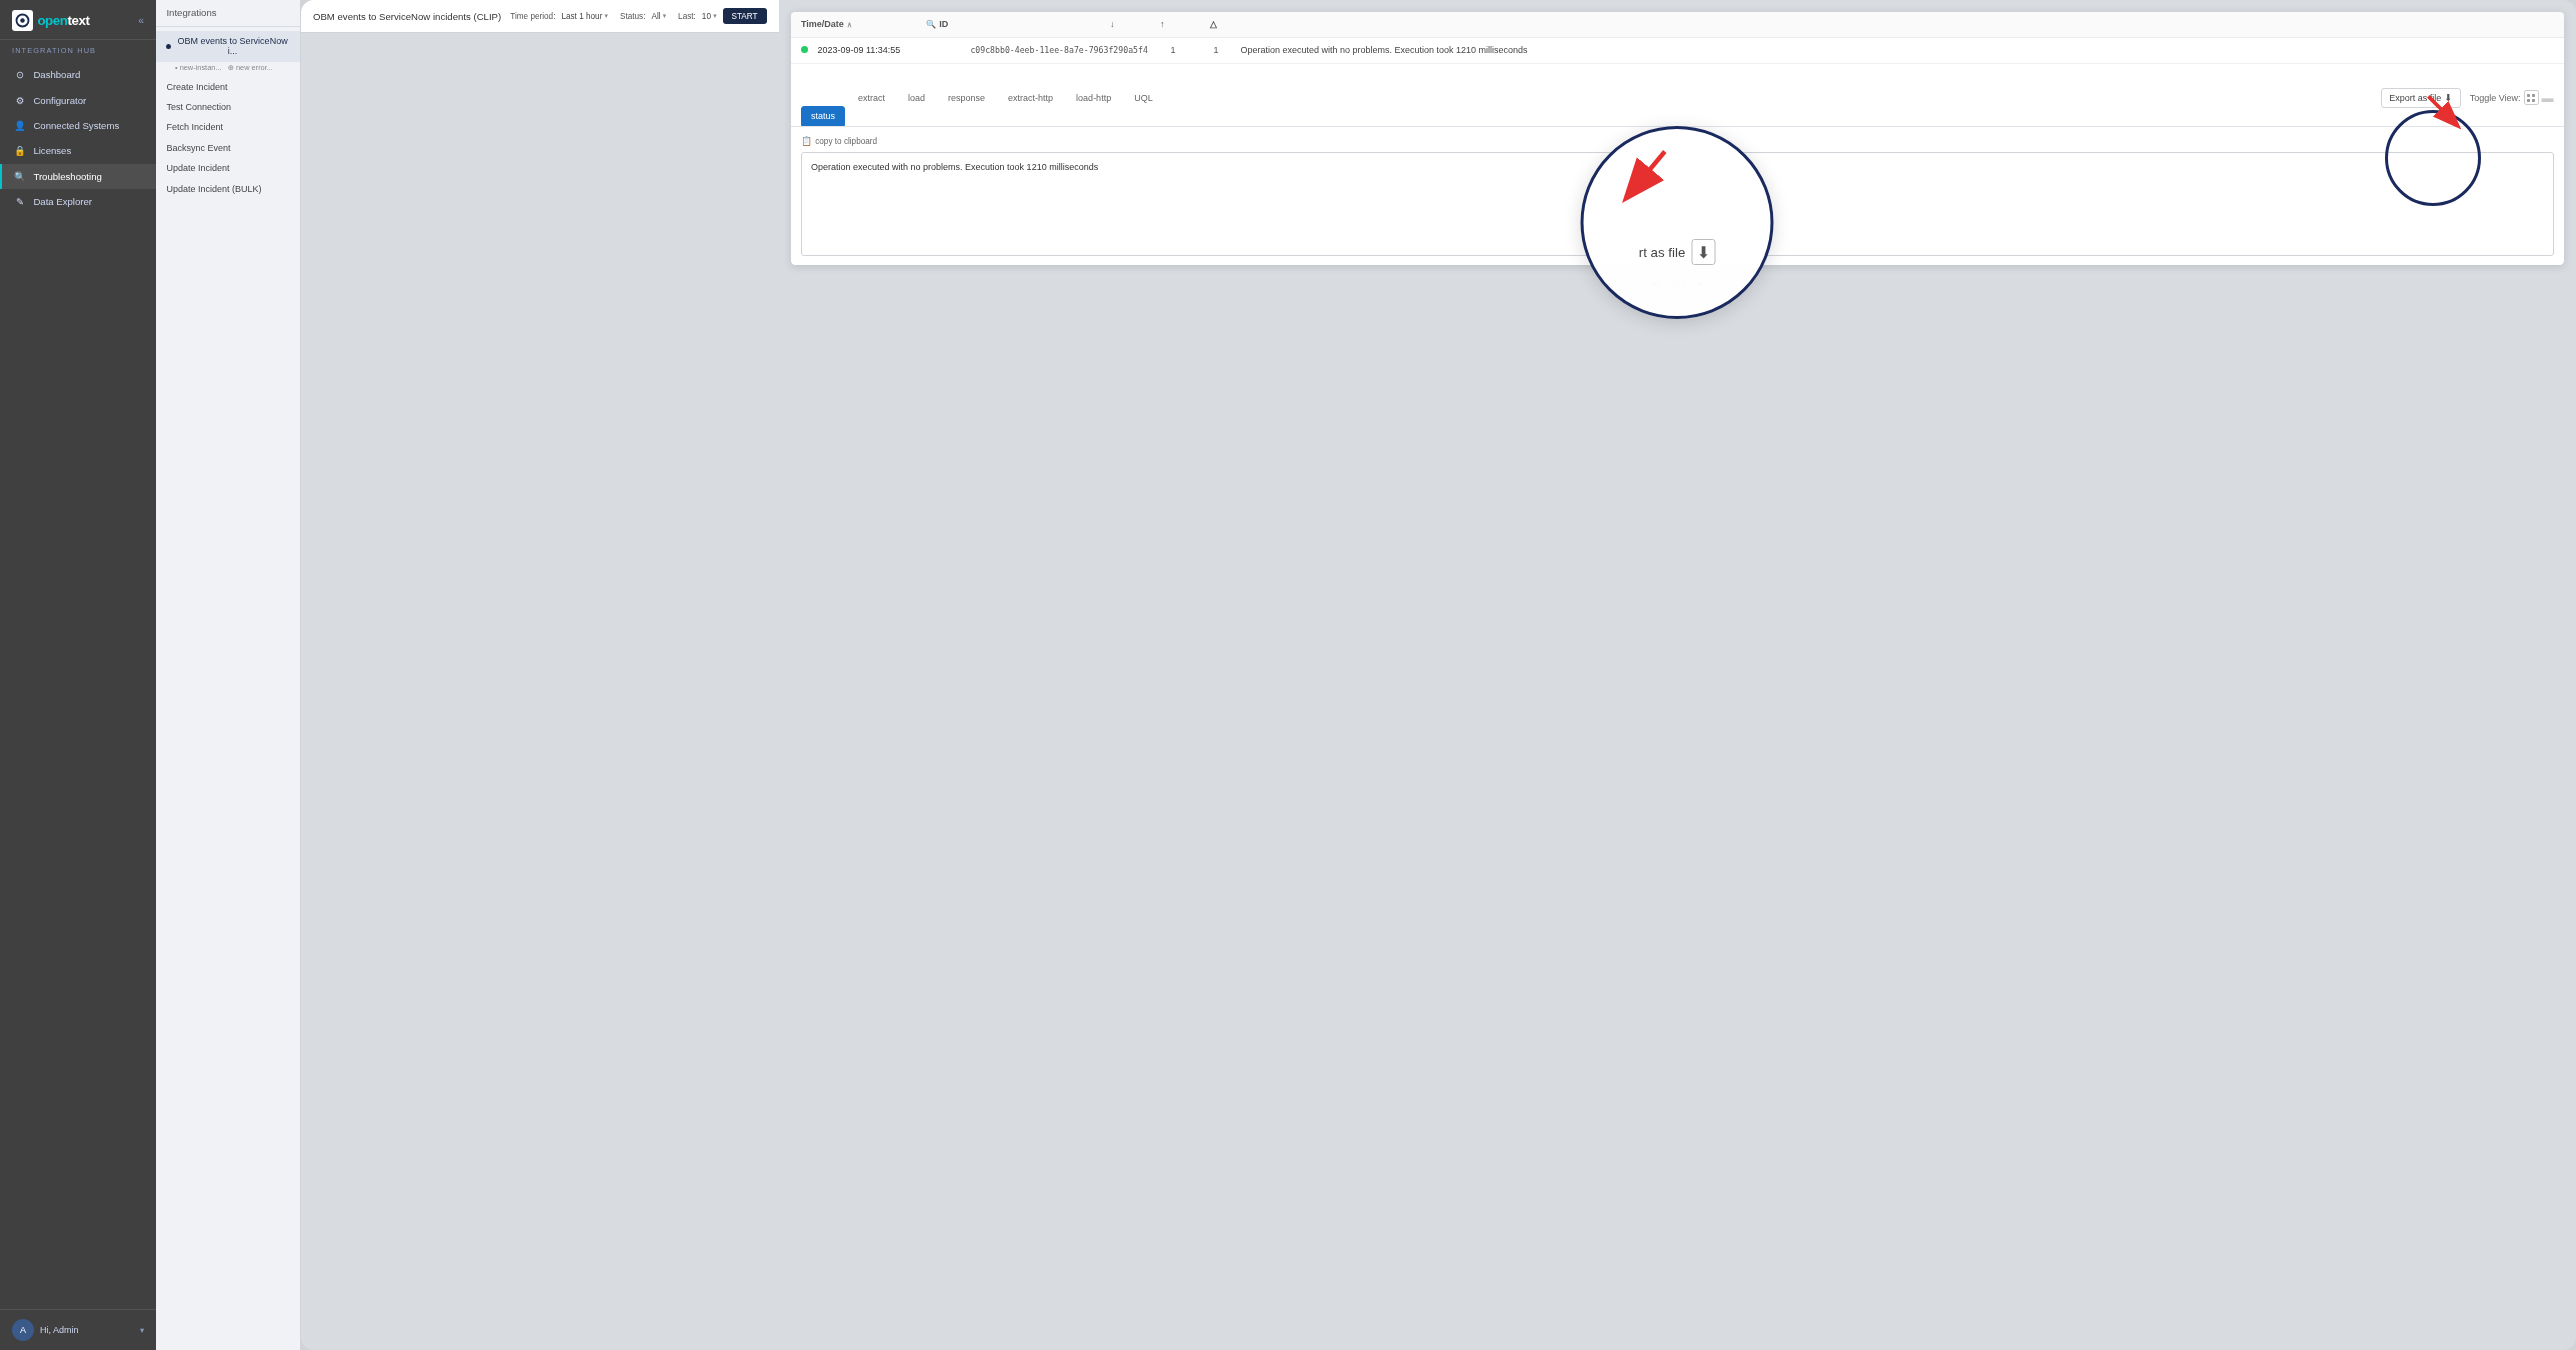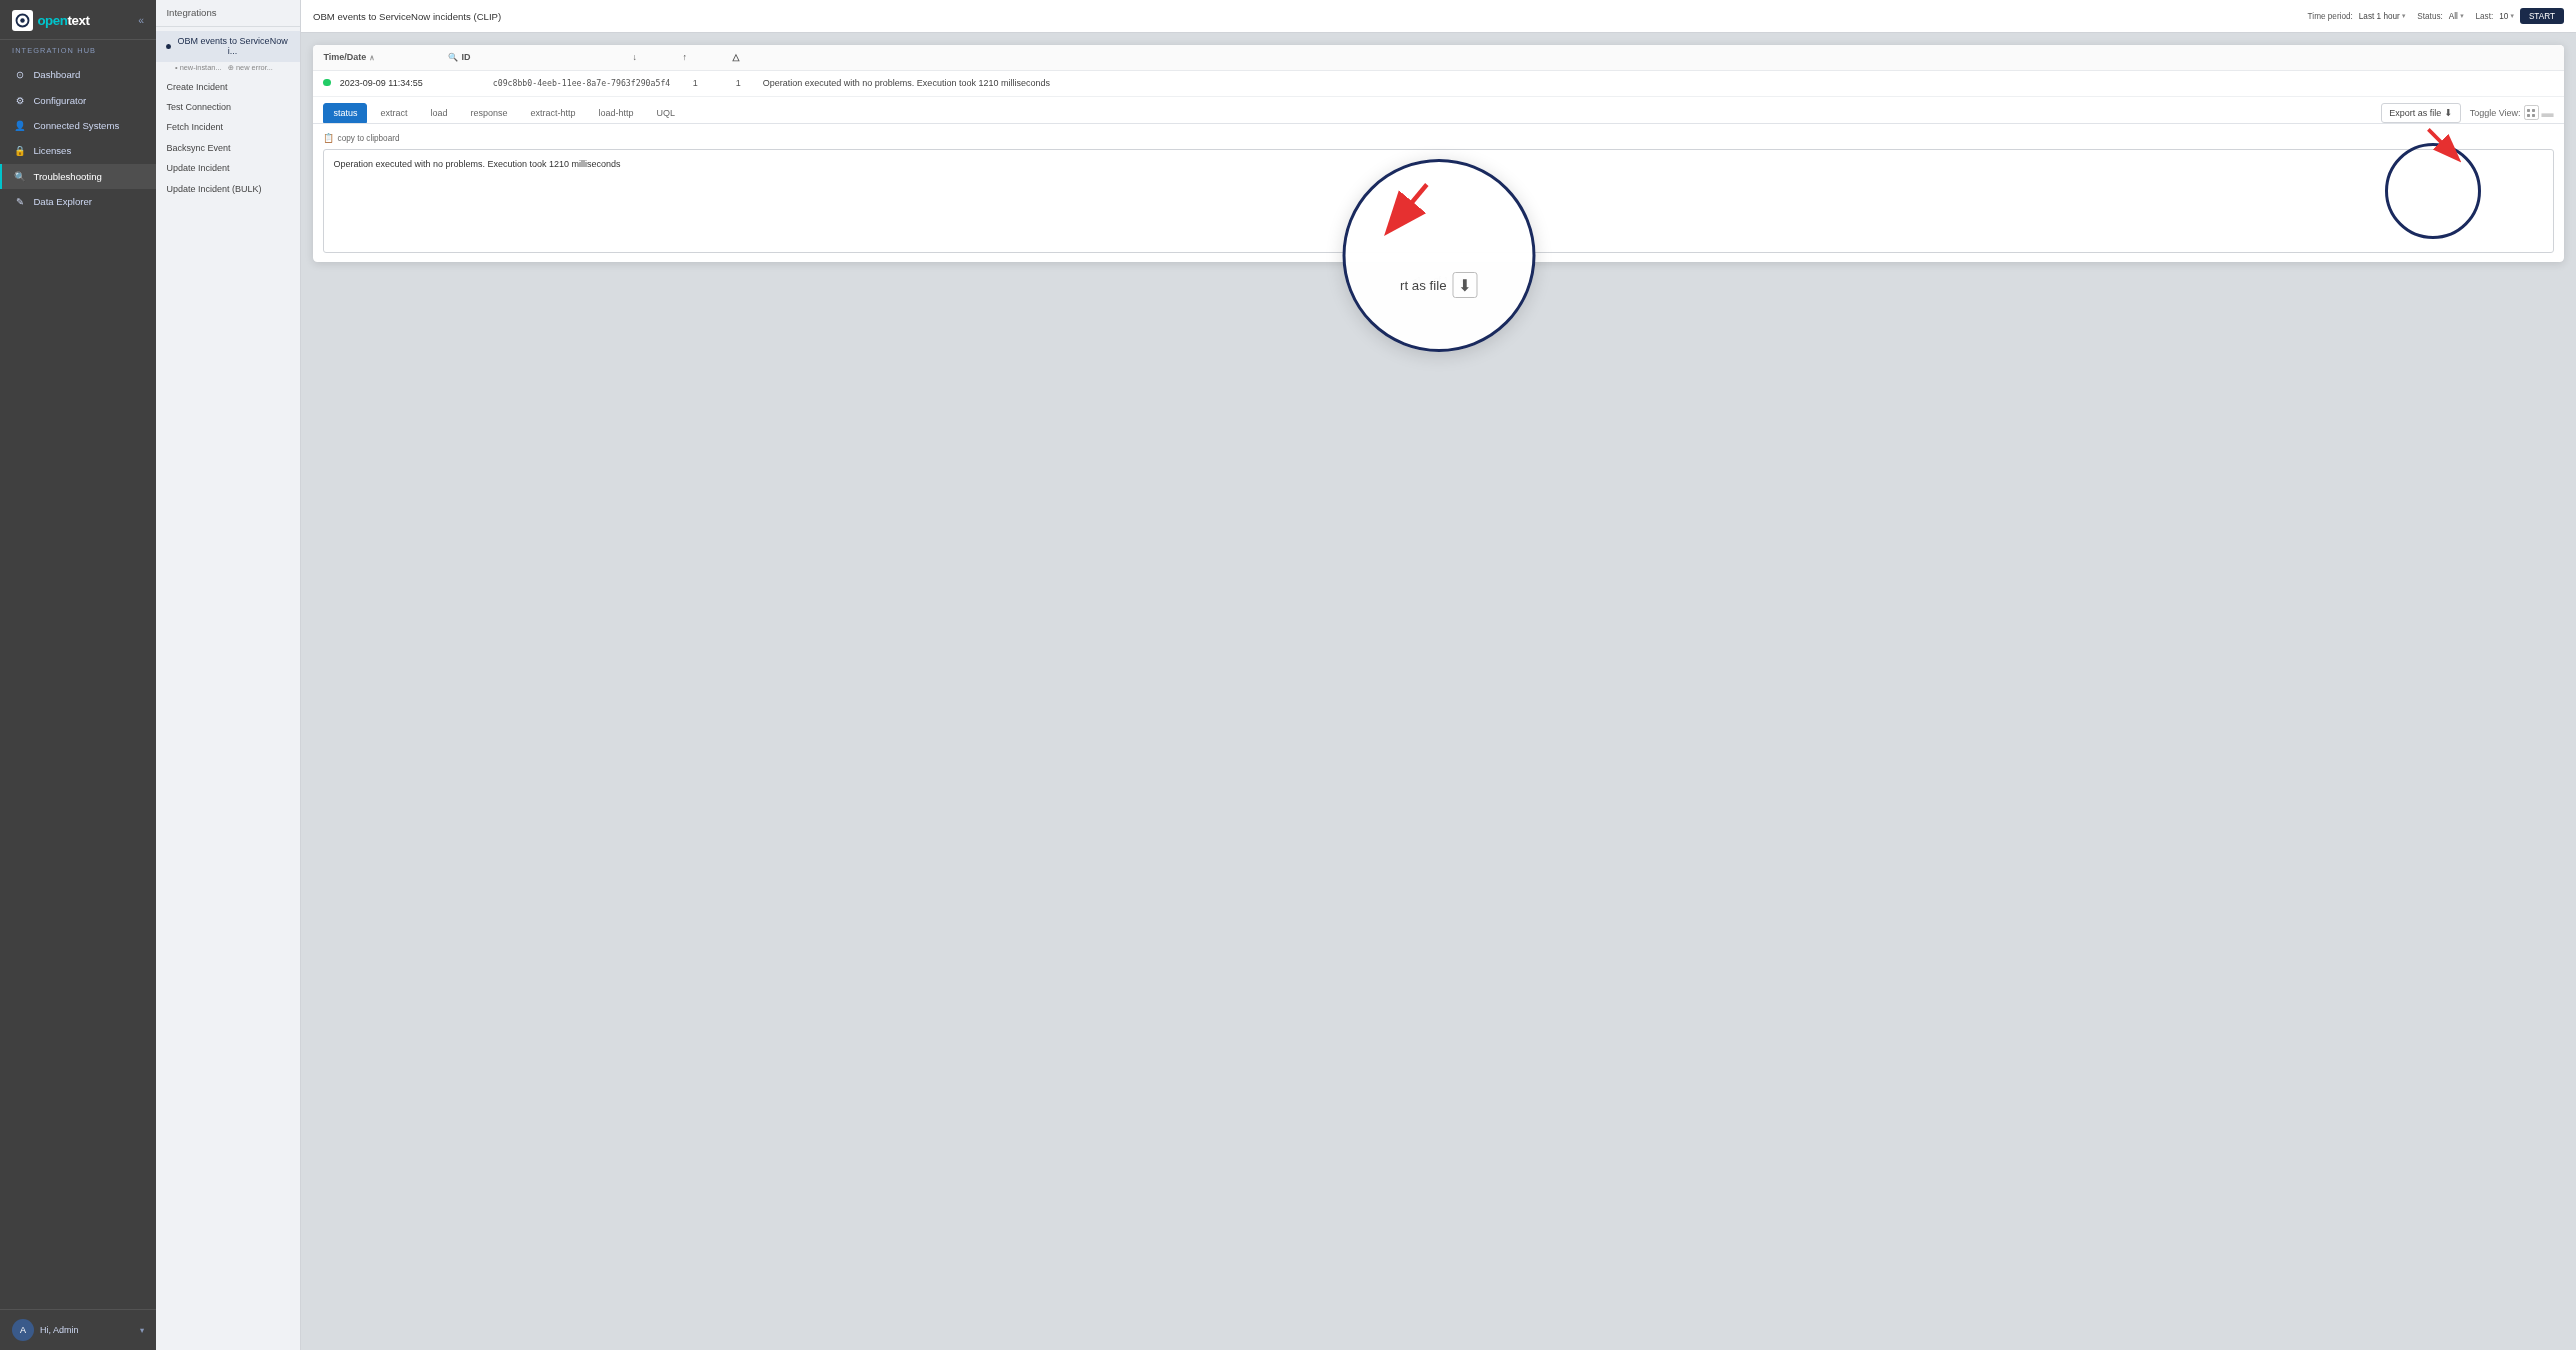--- a/index.html
+++ b/index.html
@@ -110,23 +110,24 @@
       align-items: center;
       gap: 4.4px;
     }
     .middle-item.active { background: #e0e5ed; color: #1a2a4a; font-weight: 500; text-align: center; }
     .middle-item-dot { width: 5.2px; height: 5.2px; border-radius: 50%; background: #1a2a4a; display: inline-block; }
 
     
     .main-area {
       flex: 1;
       display: flex;
-      flex-direction: column;
+      flex-direction: row;
       background: #d8dce0;
       overflow: hidden;
+      border-radius: 13px;
     }
     .main-topbar {
       height: 33px;
       background: #fff;
       border-bottom: 0.7px solid #d0d3d8;
       display: flex;
       align-items: center;
       padding: 0 12px;
       gap: 9px;
     }
@@ -233,20 +234,21 @@
       font-size: 9px;
       color: #666;
       cursor: pointer;
       border-radius: 3px 3px 0 0;
       border: 0.7px solid transparent;
     }
     .tab-item.active {
       background: #1a73c8;
       color: #fff;
       border-color: #1a73c8;
+      margin-top: 36px;
     }
     .tab-spacer { flex: 1; }
     .export-btn {
       display: flex;
       align-items: center;
       gap: 3px;
       padding: 3.7px 7.4px;
       font-size: 9px;
       color: #444;
       border: 0.7px solid #d0d3d8;

